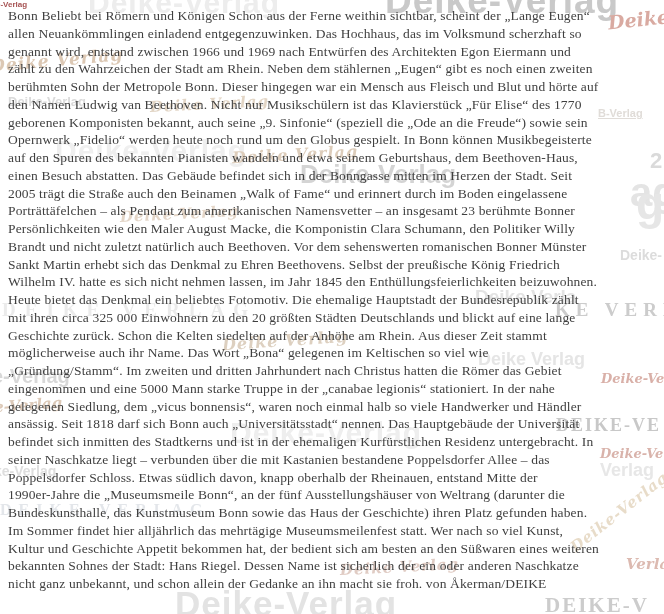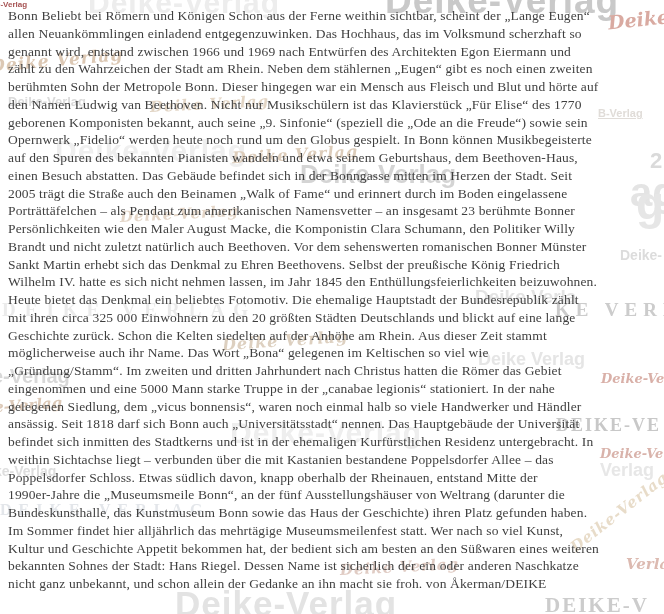--- a/index.html
+++ b/index.html
@@ -118,21 +118,21 @@
       <div class="text-line">Wilhelm IV. hatte es sich nicht nehmen lassen, im Jahr 1845 den Enthüllungsfeierlichkeiten beizuwohnen.</div>
       <div class="text-line">Heute bietet das Denkmal ein beliebtes Fotomotiv. Die ehemalige Hauptstadt der Bundesrepublik zählt</div>
       <div class="text-line">mit ihren circa 325 000 Einwohnern zu den 20 größten Städten Deutschlands und blickt auf eine lange</div>
       <div class="text-line">Geschichte zurück. Schon die Kelten siedelten auf der Anhöhe am Rhein. Aus dieser Zeit stammt</div>
       <div class="text-line">möglicherweise auch ihr Name. Das Wort „Bona“ gelegenen im Keltischen so viel wie</div>
       <div class="text-line">„Gründung/Stamm“. Im zweiten und dritten Jahrhundert nach Christus hatten die Römer das Gebiet</div>
       <div class="text-line">eingenommen und eine 5000 Mann starke Truppe in der „canabae legionis“ stationiert. In der nahe</div>
       <div class="text-line">gelegenen Siedlung, dem „vicus bonnensis“, waren noch einmal halb so viele Handwerker und Händler</div>
       <div class="text-line">ansässig. Seit 1818 darf sich Bonn auch „Universitätsstadt“ nennen. Das Hauptgebäude der Universität</div>
       <div class="text-line">befindet sich inmitten des Stadtkerns und ist in der ehemaligen Kurfürstlichen Residenz untergebracht. In</div>
-      <div class="text-line">weithin Sichtachse liegt – verbunden über die mit Kastanien bestandene Poppelsdorfer Allee – das</div>
+      <div class="text-line">seiner Naschkatze liegt – verbunden über die mit Kastanien bestandene Poppelsdorfer Allee – das</div>
       <div class="text-line">Poppelsdorfer Schloss. Etwas südlich davon, knapp oberhalb der Rheinauen, entstand Mitte der</div>
       <div class="text-line">1990er-Jahre die „Museumsmeile Bonn“, an der fünf Ausstellungshäuser von Weltrang (darunter die</div>
       <div class="text-line">Bundeskunsthalle, das Kunstmuseum Bonn sowie das Haus der Geschichte) ihren Platz gefunden haben.</div>
       <div class="text-line">Im Sommer findet hier alljährlich das mehrtägige Museumsmeilenfest statt. Wer nach so viel Kunst,</div>
       <div class="text-line">Kultur und Geschichte Appetit bekommen hat, der bedient sich am besten an den Süßwaren eines weiteren</div>
       <div class="text-line">bekannten Sohnes der Stadt: Hans Riegel. Dessen Name ist sicherlich der ein oder anderen Naschkatze</div>
       <div class="text-line">nicht ganz unbekannt, und schon allein der Gedanke an ihn macht sie froh. von Åkerman/DEIKE</div>
     </div>
 </div>
 

